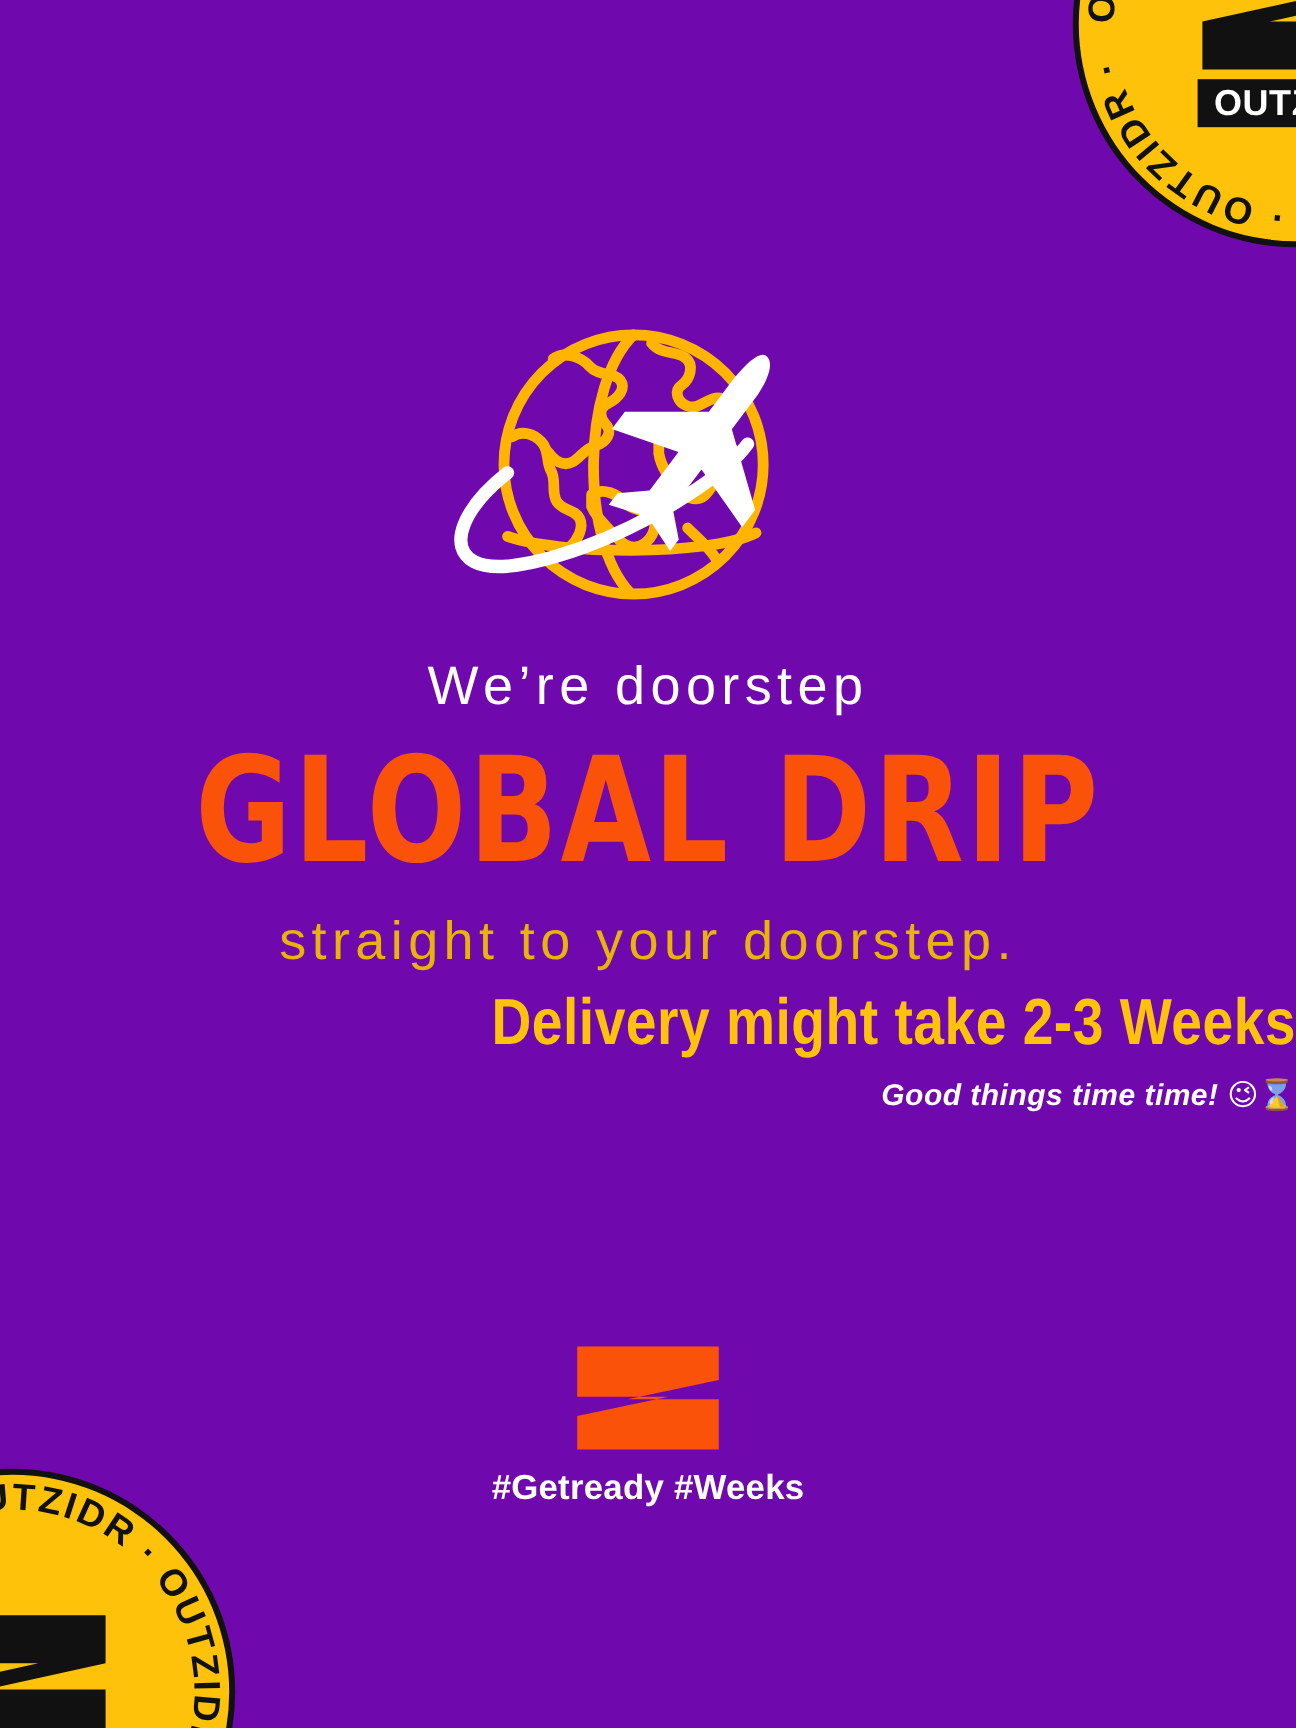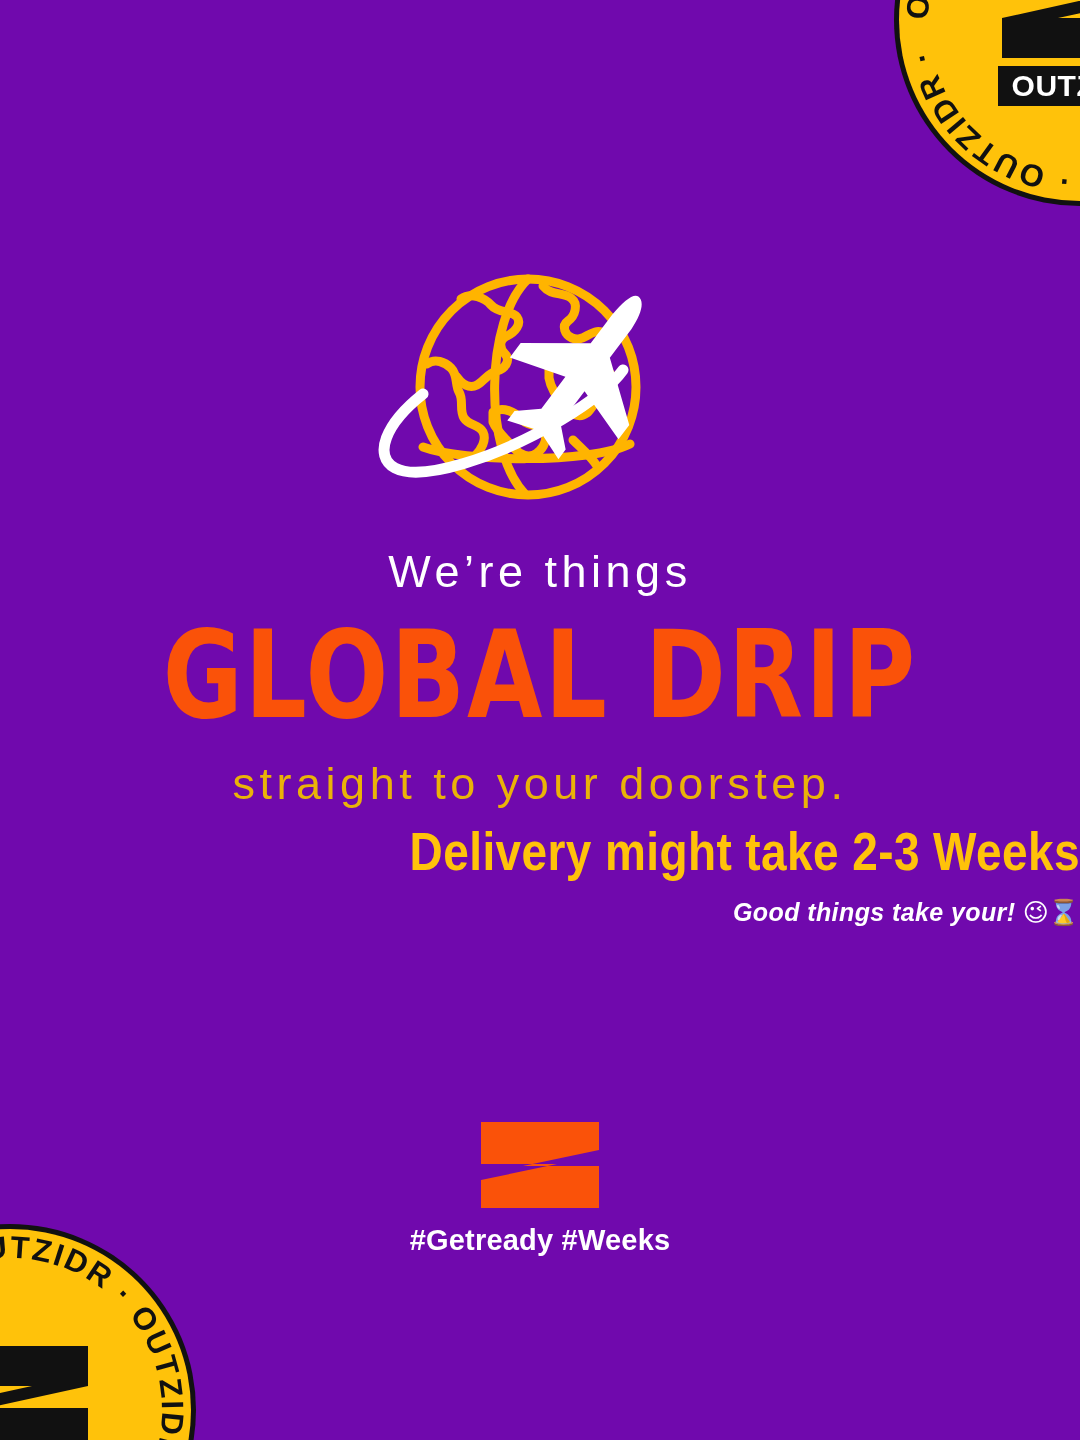--- a/index.html
+++ b/index.html
@@ -213,29 +213,29 @@
         <path d="M-8,-96 C0,-96 5,-84 6,-66 L6,-30 L62,12 L62,30 L6,12 L6,52 L26,70 L26,82 L-2,72 L-10,72 L-38,82 L-38,70 L-18,52 L-18,12 L-74,30 L-74,12 L-18,-30 L-18,-66 C-17,-84 -14,-96 -8,-96 Z"></path>
       </g>
       <g fill="#FFFFFF" transform="translate(222,106) rotate(37)">
         <rect x="-4" y="-74" width="5" height="5" rx="1"></rect>
         <rect x="-4" y="-62" width="5" height="5" rx="1"></rect>
       </g>
     </svg>
   </div>
 
   <div class="headline-block">
-    <div class="serving-line">We’re things</div>
+    <div class="serving-line">We’re doorstep</div>
     <div class="global-drip">GLOBAL DRIP</div>
     <div class="doorstep-line">straight to your doorstep.</div>
   </div>
 
   <div class="delivery-block">
     <div class="delivery-headline">Delivery might take 2-3 Weeks</div>
     <div class="delivery-sub">
-      <span>Good things take your!</span>
+      <span>Good things time time!</span>
       <span class="emoji">😉⌛</span>
     </div>
   </div>
 
   <div class="footer-block">
     <svg class="zmark" width="126" height="90" viewBox="0 0 126 90" xmlns="http://www.w3.org/2000/svg" aria-hidden="true">
       <polygon fill="#FA5209" points="4,2 122,2 122,30 46,46 122,46 122,88 4,88 4,60 80,44 4,44"></polygon>
     </svg>
     <div class="hashtags">#Getready #Weeks</div>
   </div>

